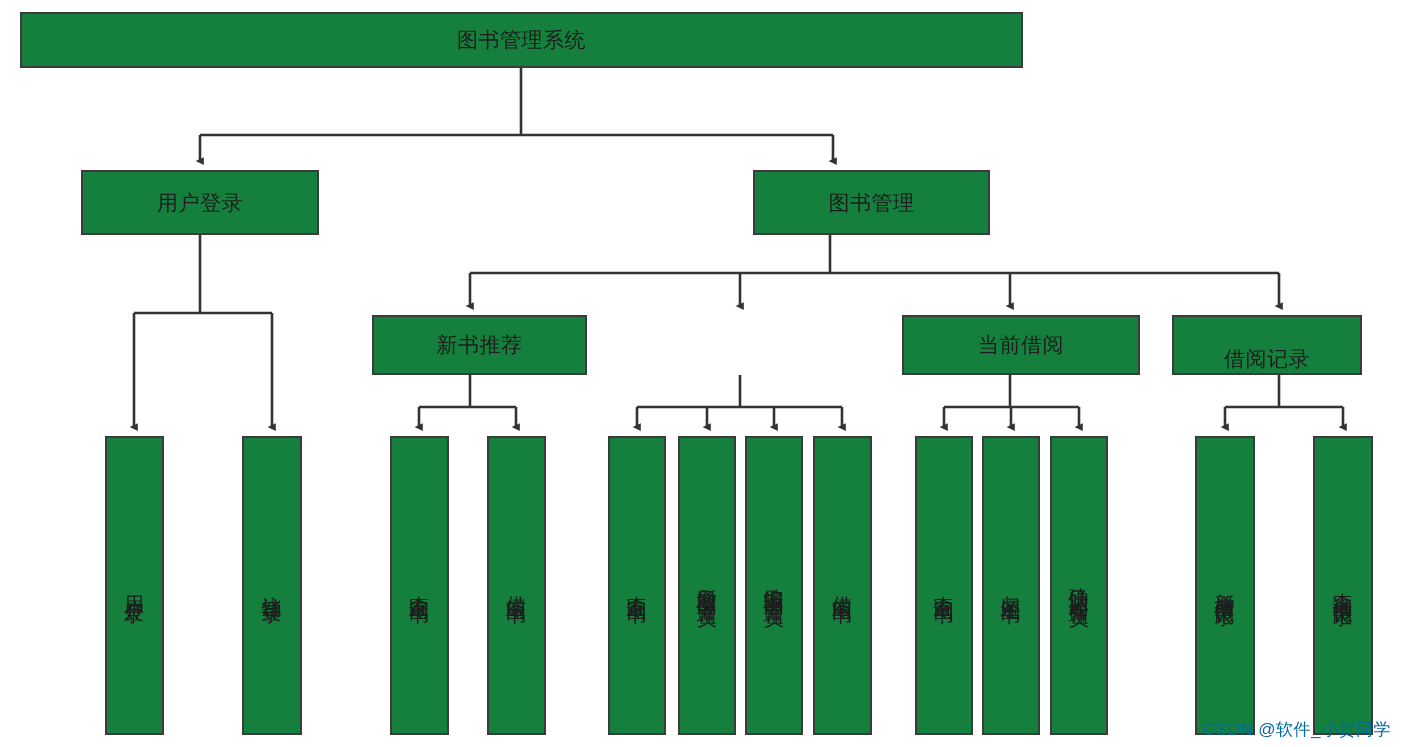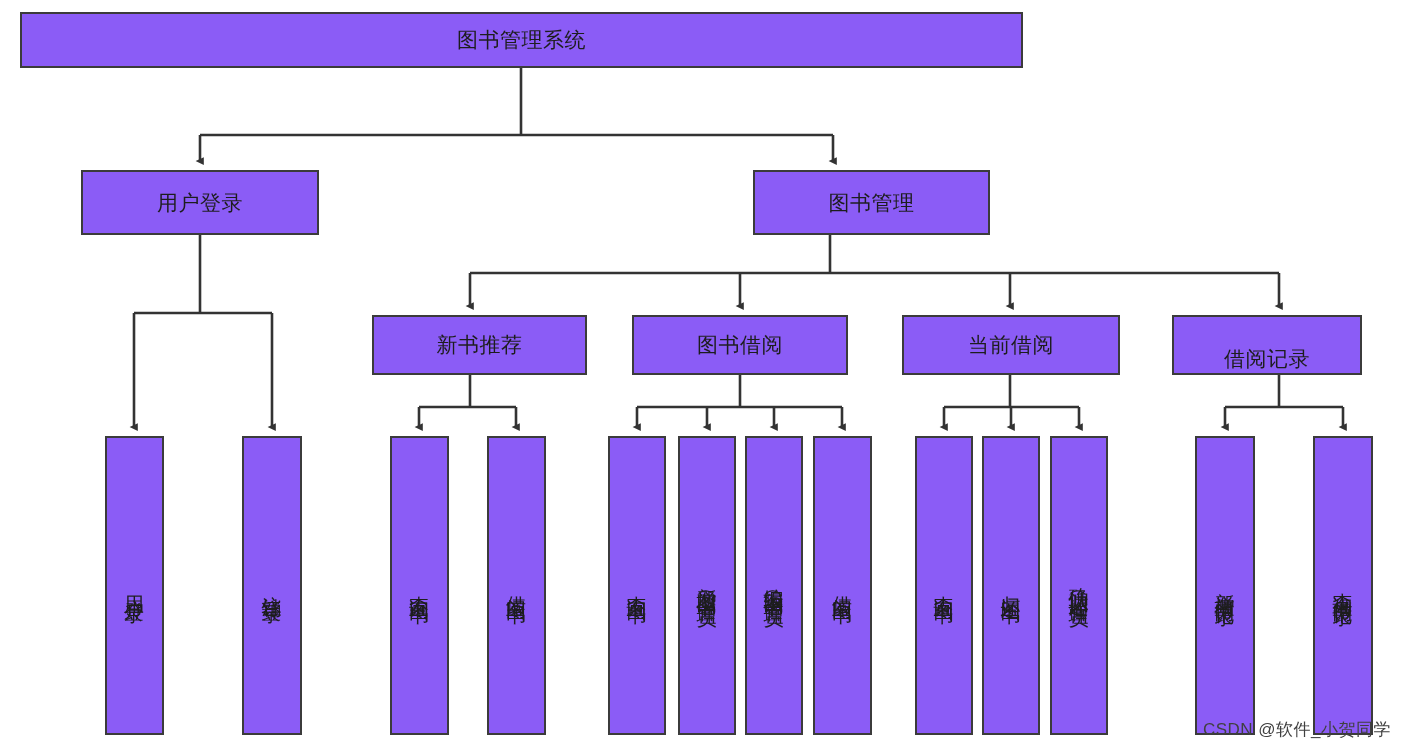--- a/index.html
+++ b/index.html
@@ -21,21 +21,21 @@
     position: absolute;
     left: 0;
     top: 0;
     width: 1405px;
     height: 747px;
     pointer-events: none;
   }
   .node {
     position: absolute;
     box-sizing: border-box;
-    background: #8b5cf6;
+    background: #15803d;
     border: 2.5px solid #3b3b3b;
     display: flex;
     align-items: center;
     justify-content: center;
     color: #1d1d1d;
   }
   .node.horiz {
     font-size: 21px;
     letter-spacing: 0.5px;
   }
@@ -51,21 +51,21 @@
     writing-mode: vertical-rl;
     text-orientation: upright;
     display: block;
     white-space: nowrap;
   }
   .watermark {
     position: absolute;
     right: 14px;
     bottom: 6px;
     font-size: 17px;
-    color: #404040;
+    color: #0369a1;
     letter-spacing: 0.5px;
     white-space: nowrap;
     z-index: 5;
   }
 </style>
 </head>
 <body>
 
 <div id="canvas">
 
@@ -126,24 +126,21 @@
   <div class="node horiz" style="left:81px; top:170px; width:238px; height:65px;">
     <span>用户登录</span>
   </div>
   <div class="node horiz" style="left:753px; top:170px; width:237px; height:65px;">
     <span>图书管理</span>
   </div>
 
   <div class="node horiz" style="left:372px; top:315px; width:215px; height:60px;">
     <span>新书推荐</span>
   </div>
-  <div class="node horiz" style="left:632px; top:315px; width:216px; height:60px;">
-    <span>图书借阅</span>
-  </div>
-  <div class="node horiz" style="left:902px; top:315px; width:218px; height:60px;">
+  <div class="node horiz" style="left:902px; top:315px; width:238px; height:60px;">
     <span>当前借阅</span>
   </div>
   <div class="node horiz" style="left:1172px; top:315px; width:190px; height:60px;align-items:flex-end;">
     <span>借阅记录</span>
   </div>
 
   <div class="node vert" style="left:105px; top:436px; width:59px; height:299px;">
     <span class="vtext">用户登录</span>
   </div>
   <div class="node vert" style="left:242px; top:436px; width:60px; height:299px;">

